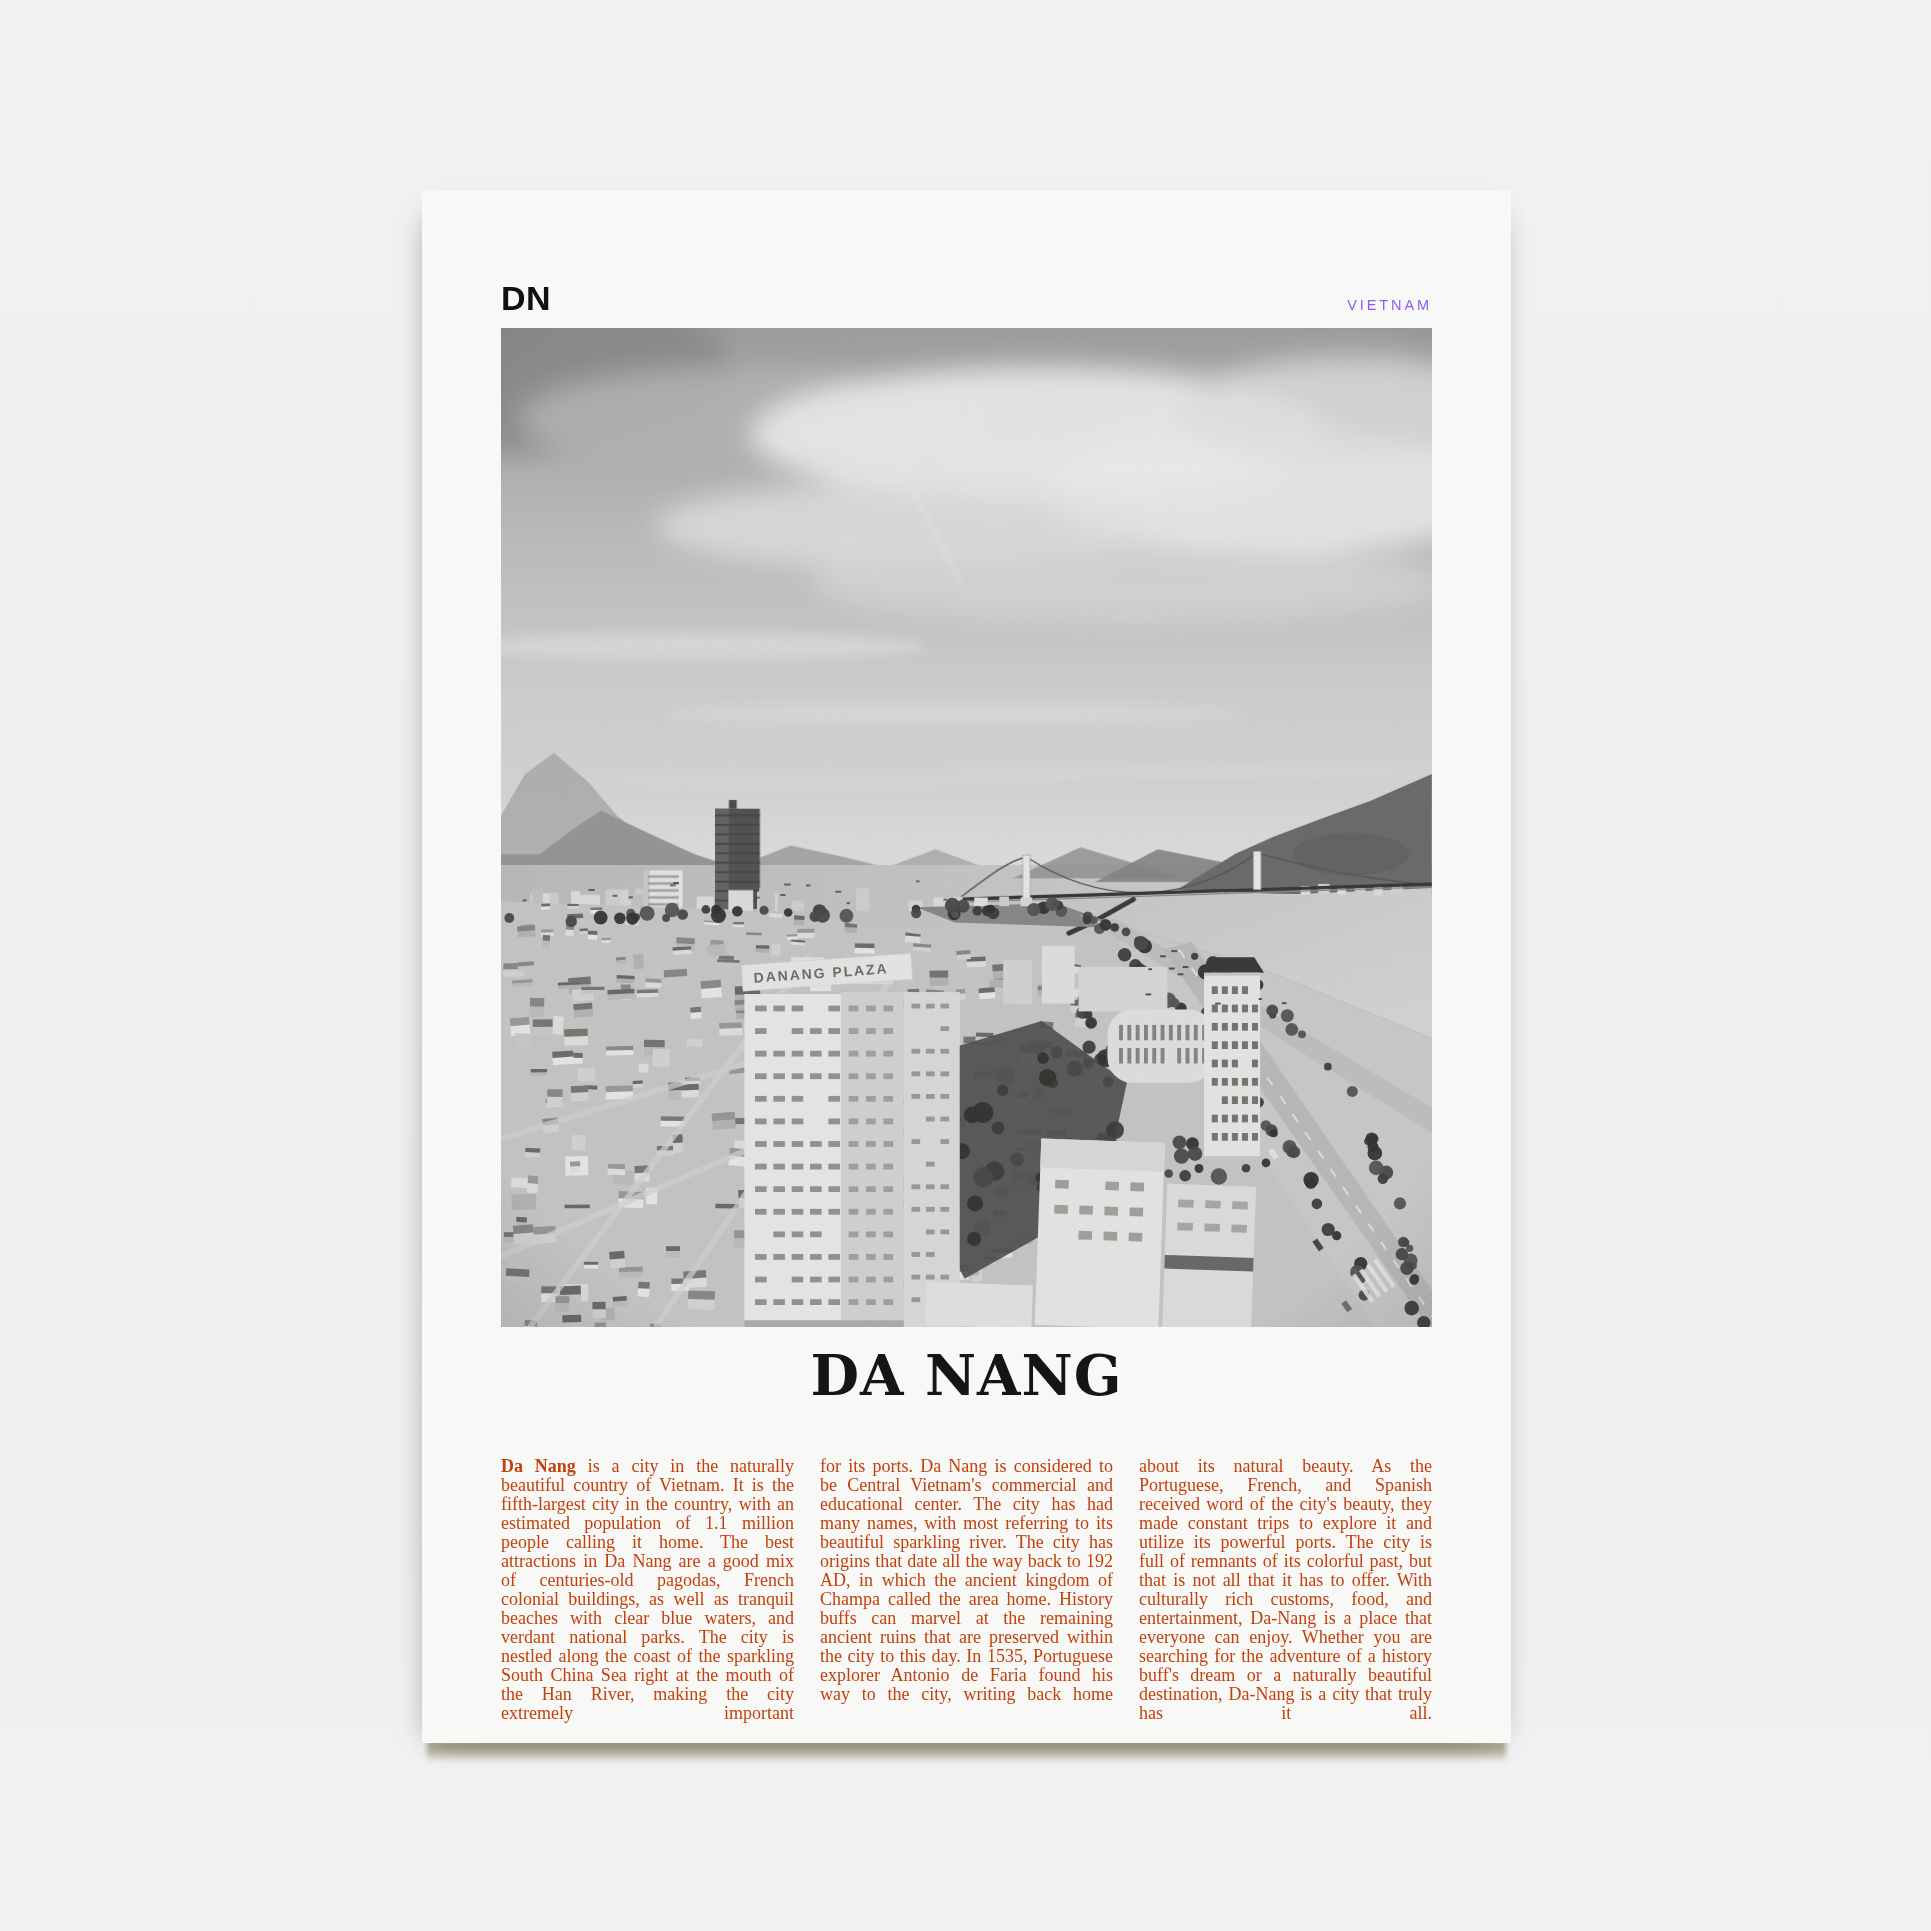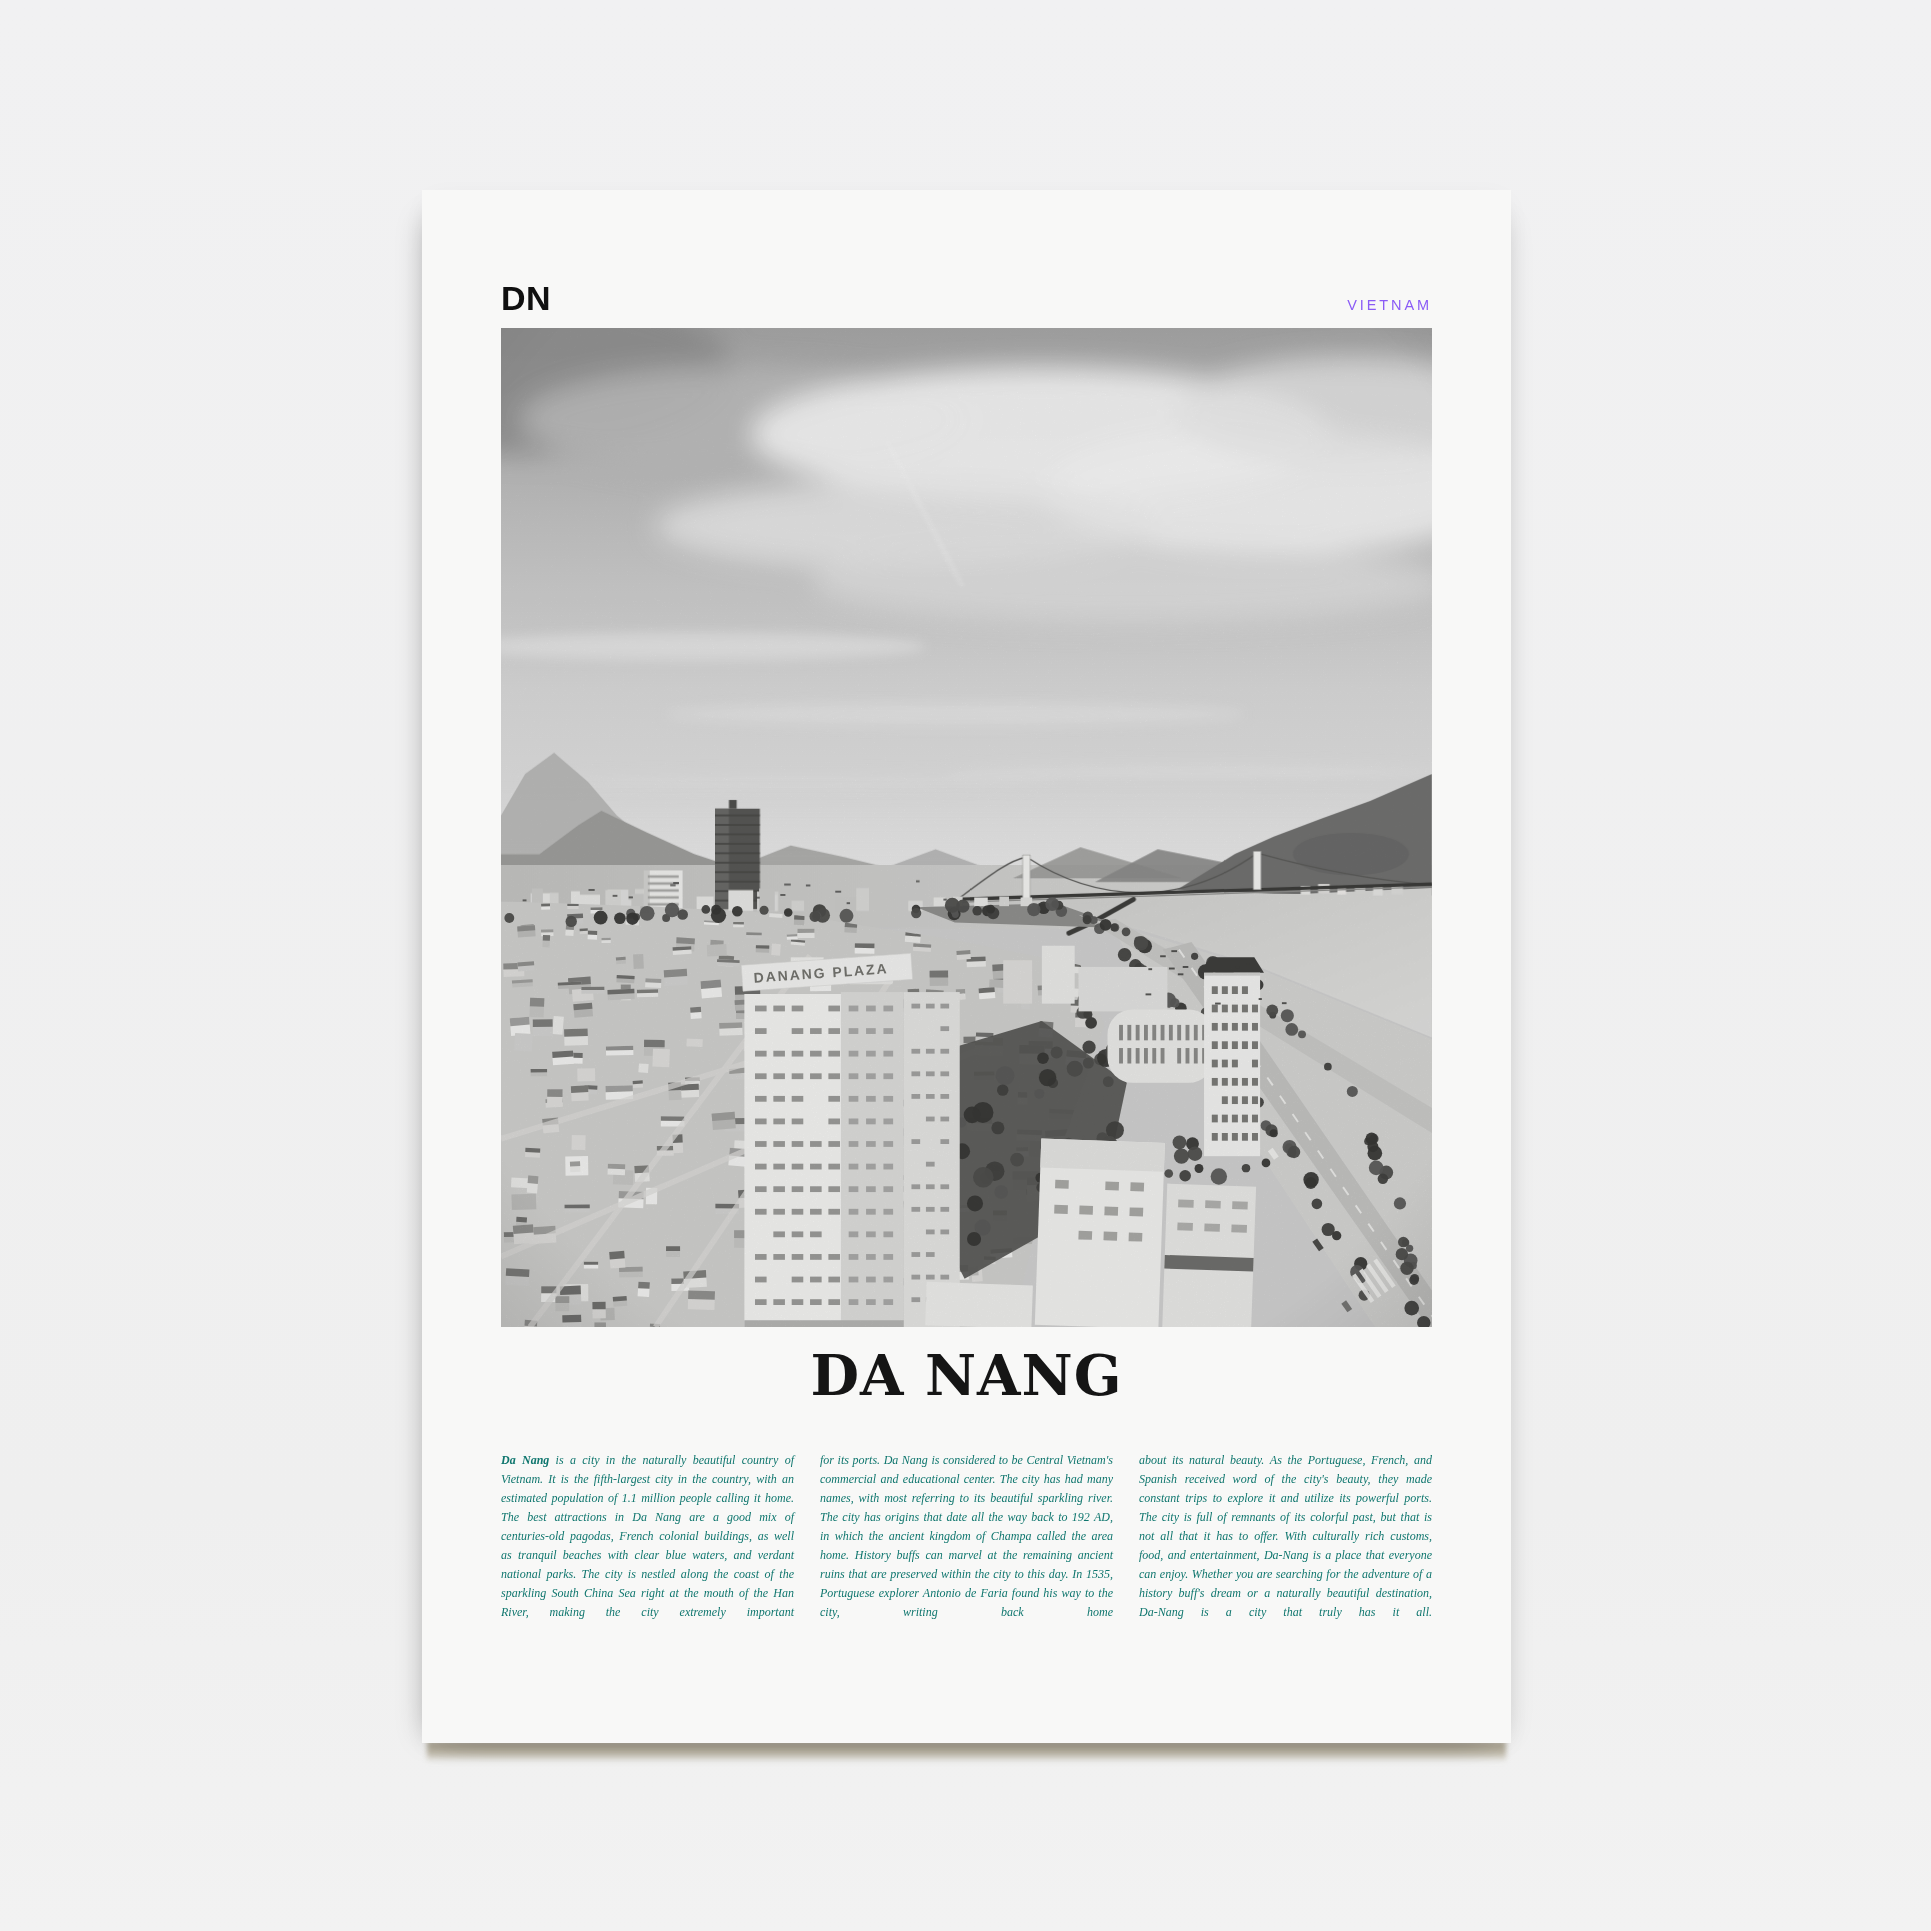--- a/index.html
+++ b/index.html
@@ -40,23 +40,23 @@
     margin-top:19.3px;text-align:center;
     font-family:"DejaVu Serif",serif;font-weight:bold;
     font-size:56px;line-height:1.06;letter-spacing:1px;color:#151515;
   }
   .article{
     display:flex;gap:26px;padding:0 79px;margin-top:33px;box-sizing:border-box;
   }
   .col{
     flex:1 1 0;
     font-family:"Liberation Serif",serif;
-    font-size:12px;line-height:19px;color:#0f766e;
+    font-size:18px;line-height:19px;color:#c2410c;
     text-align:justify;text-align-last:justify;
-    hyphens:auto;-webkit-hyphens:auto;word-spacing:0.4px;font-style:italic;
+    hyphens:auto;-webkit-hyphens:auto;word-spacing:0.4px;
   }
   .col .lead{font-weight:bold;}
   .plaza-sign-text{
     font-family:"Liberation Sans",sans-serif;font-size:14.5px;font-weight:bold;
     letter-spacing:2px;fill:#74746f;
   }
 </style>
 </head>
 <body>
 

